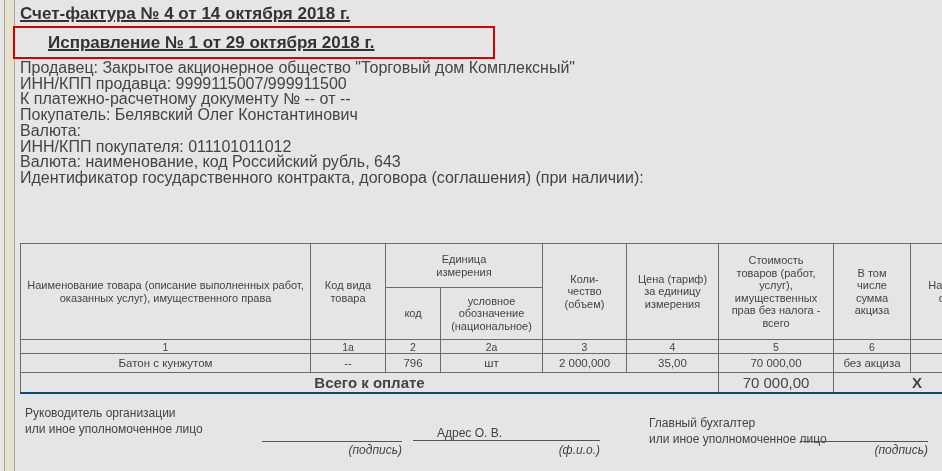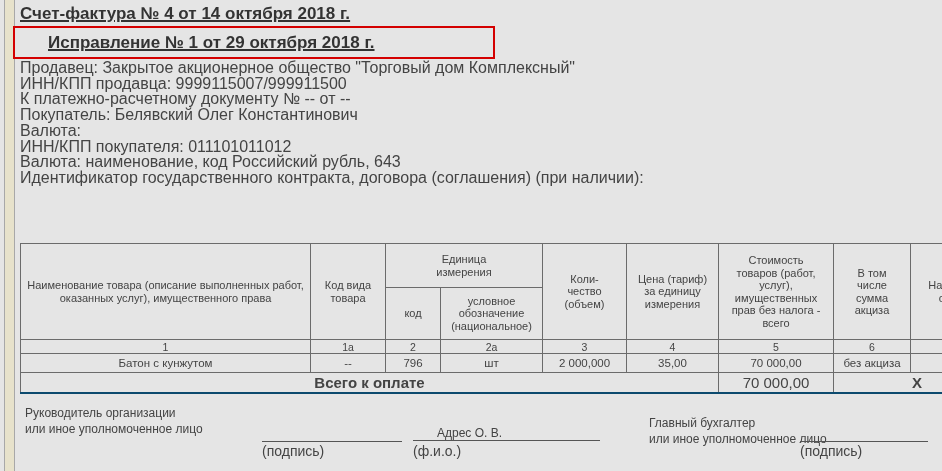--- a/index.html
+++ b/index.html
@@ -43,21 +43,21 @@
   }
   tr.row-h1{height:44px;}
   tr.row-h2{height:52px;}
   tr.row-nums td{height:13px; font-size:10.5px; text-align:center; padding:0 2px;}
   tr.row-data td{height:16px; font-size:11.5px; padding:1px 3px; white-space:nowrap;}
   tr.row-total td{height:15px; font-size:15px; padding:1px 3px; border-bottom:2px solid #0c4a6e; white-space:nowrap;}
   .al{text-align:left;} .ar{text-align:right;} .ac{text-align:center;}
   .bold{font-weight:bold;}
   .f-label{position:absolute; font-size:12px; line-height:15.6px; white-space:pre-line; color:#444;}
   .sig-line{position:absolute; height:15px; border-bottom:1px solid #555; font-size:12px; line-height:15px; box-sizing:content-box;}
-  .sig-cap{position:absolute; font-size:14px; text-align:left; color:#444;}
+  .sig-cap{position:absolute; font-size:12px; text-align:right; color:#444;font-style:italic;}
 </style>
 </head>
 <body>
 
 <div class="screen">
   <div class="left-strip"></div>
 
   <h1 class="title">Счет-фактура № 4 от 14 октября 2018 г.</h1>
 
   <div class="highlight-box">

